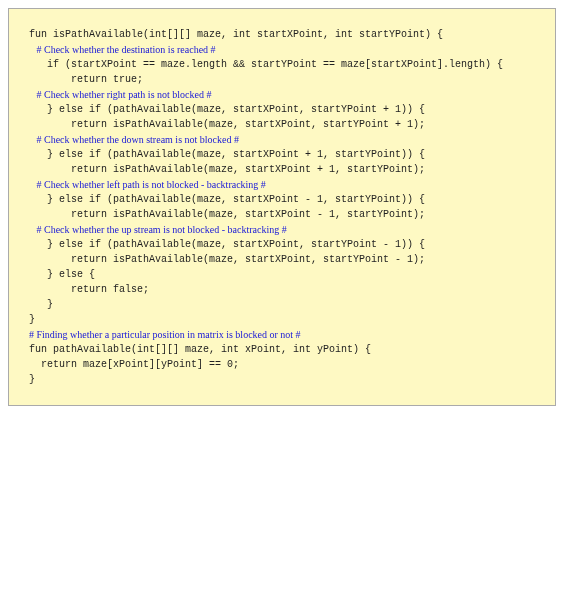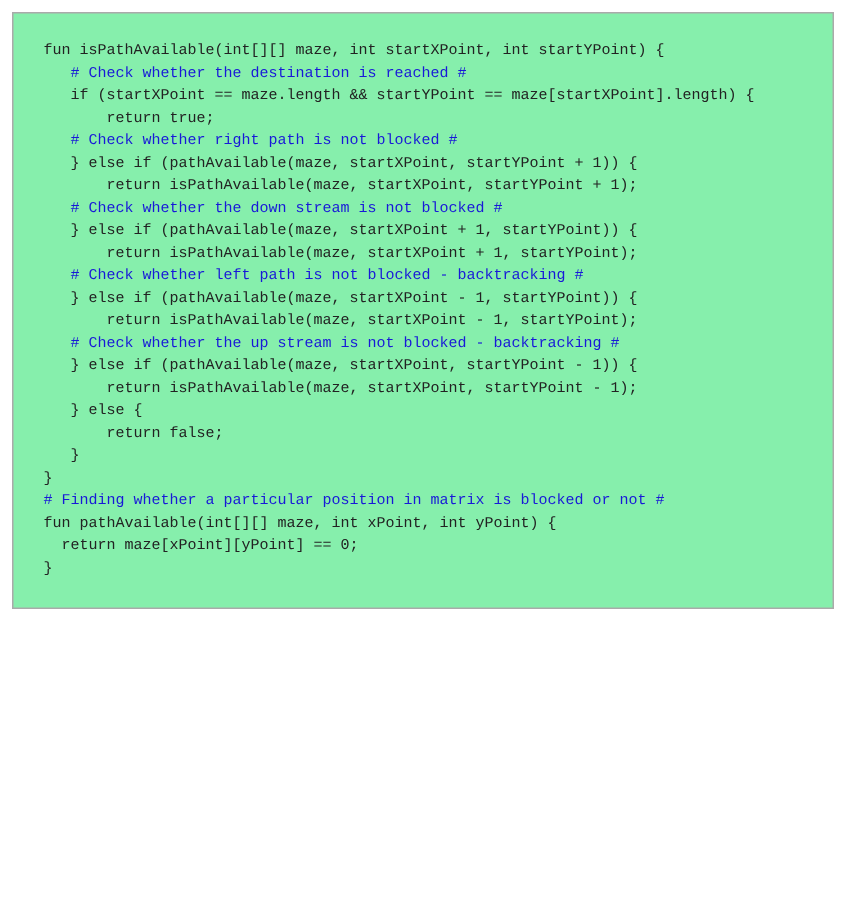--- a/index.html
+++ b/index.html
@@ -10,26 +10,27 @@
     body {
       background: #ffffff;
       font-family: 'Consolas', 'Monaco', 'Courier New', monospace;
       font-size: 10px;
       line-height: 1.5;
       padding: 8px;
     }
     .code-container {
       border: 1px solid #aaaaaa;
       padding: 18px 20px;
-      background: #86efac;
+      background: #fef9c3;
       white-space: pre;
       color: #222222;
     }
     .comment {
       color: #1818d8;
+      font-family: Liberation Serif, serif;
     }
     .line {
       display: block;
     }
   </style>
 </head>
 <body>
 
 <div class="code-container"><span class="line">fun isPathAvailable(int[][] maze, int startXPoint, int startYPoint) {</span><span class="line"></span><span class="line comment">   # Check whether the destination is reached #</span><span class="line">   if (startXPoint == maze.length &amp;&amp; startYPoint == maze[startXPoint].length) {</span><span class="line"></span><span class="line">       return true;</span><span class="line"></span><span class="line comment">   # Check whether right path is not blocked #</span><span class="line">   } else if (pathAvailable(maze, startXPoint, startYPoint + 1)) {</span><span class="line"></span><span class="line">       return isPathAvailable(maze, startXPoint, startYPoint + 1);</span><span class="line"></span><span class="line comment">   # Check whether the down stream is not blocked #</span><span class="line">   } else if (pathAvailable(maze, startXPoint + 1, startYPoint)) {</span><span class="line"></span><span class="line">       return isPathAvailable(maze, startXPoint + 1, startYPoint);</span><span class="line"></span><span class="line comment">   # Check whether left path is not blocked - backtracking #</span><span class="line">   } else if (pathAvailable(maze, startXPoint - 1, startYPoint)) {</span><span class="line"></span><span class="line">       return isPathAvailable(maze, startXPoint - 1, startYPoint);</span><span class="line"></span><span class="line comment">   # Check whether the up stream is not blocked - backtracking #</span><span class="line">   } else if (pathAvailable(maze, startXPoint, startYPoint - 1)) {</span><span class="line"></span><span class="line">       return isPathAvailable(maze, startXPoint, startYPoint - 1);</span><span class="line"></span><span class="line">   } else {</span><span class="line"></span><span class="line">       return false;</span><span class="line"></span><span class="line">   }</span><span class="line"></span><span class="line">}</span><span class="line"></span><span class="line comment"># Finding whether a particular position in matrix is blocked or not #</span><span class="line">fun pathAvailable(int[][] maze, int xPoint, int yPoint) {</span><span class="line"></span><span class="line">  return maze[xPoint][yPoint] == 0;</span><span class="line"></span><span class="line">}</span></div>
 

